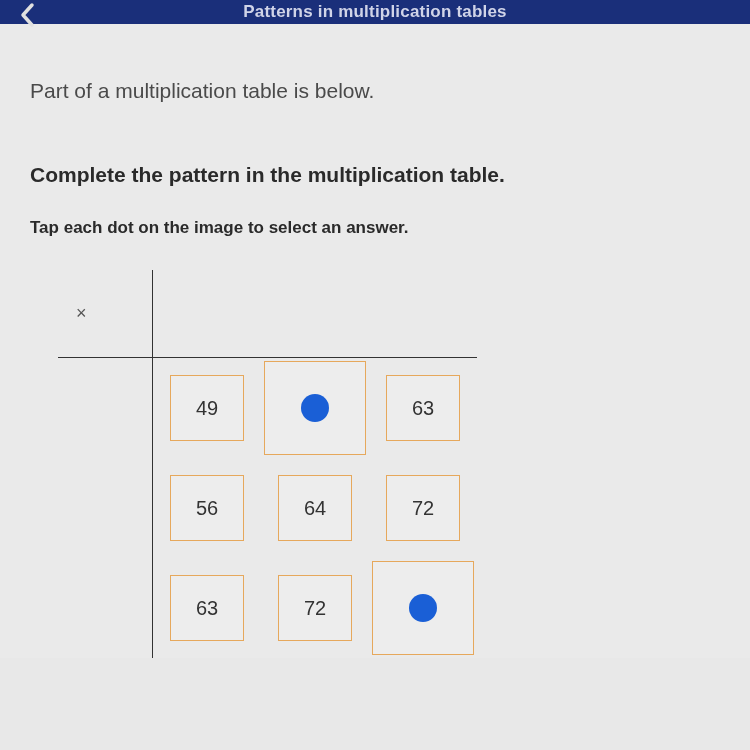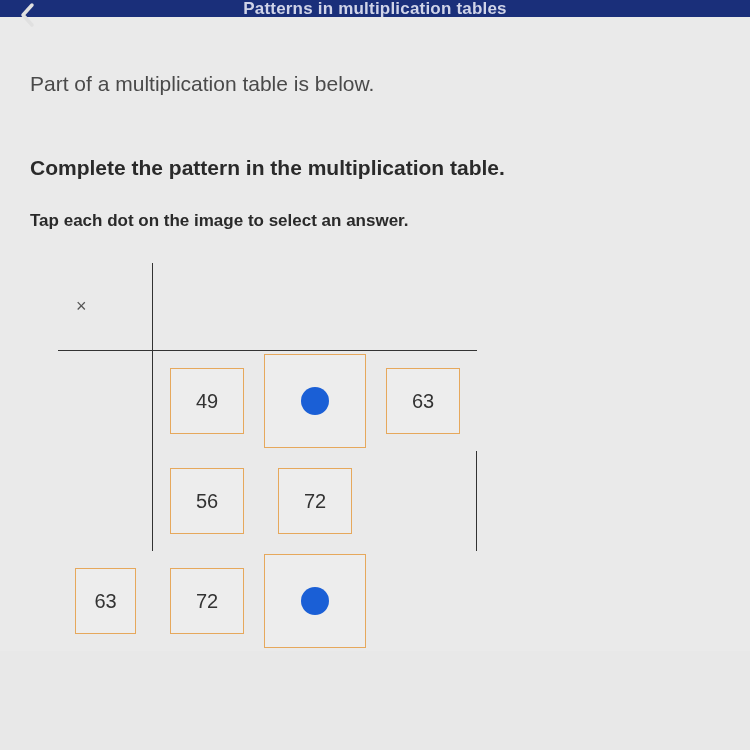--- a/index.html
+++ b/index.html
@@ -6,21 +6,21 @@
     body {
       font-family: -apple-system, BlinkMacSystemFont, 'Segoe UI', Arial, sans-serif;
       background: #e8e8e8;
       width: 750px;
       height: 750px;
       overflow: hidden;
     }
     .header {
       background: #1a2f7a;
       color: #fff;
-      height: 17px;
+      height: 24px;
       display: flex;
       align-items: center;
       padding: 0 8px;
       position: relative;
     }
     .back-chevron {
       position: absolute;
       left: 18px;
       top: 2px;
     }
@@ -131,20 +131,21 @@
 
       <div class="left-header-cell"></div>
       <div class="value-cell">49</div>
       <div class="dot-cell">
         <div class="blue-dot"></div>
       </div>
       <div class="value-cell">63</div>
 
       <div class="left-header-cell"></div>
       <div class="value-cell">56</div>
+      <div class="value-cell">64</div>
       <div class="value-cell">72</div>
 
       <div class="left-header-cell"></div>
       <div class="value-cell">63</div>
       <div class="value-cell">72</div>
       <div class="dot-cell">
         <div class="blue-dot"></div>
       </div>
     </div>
   </div>

